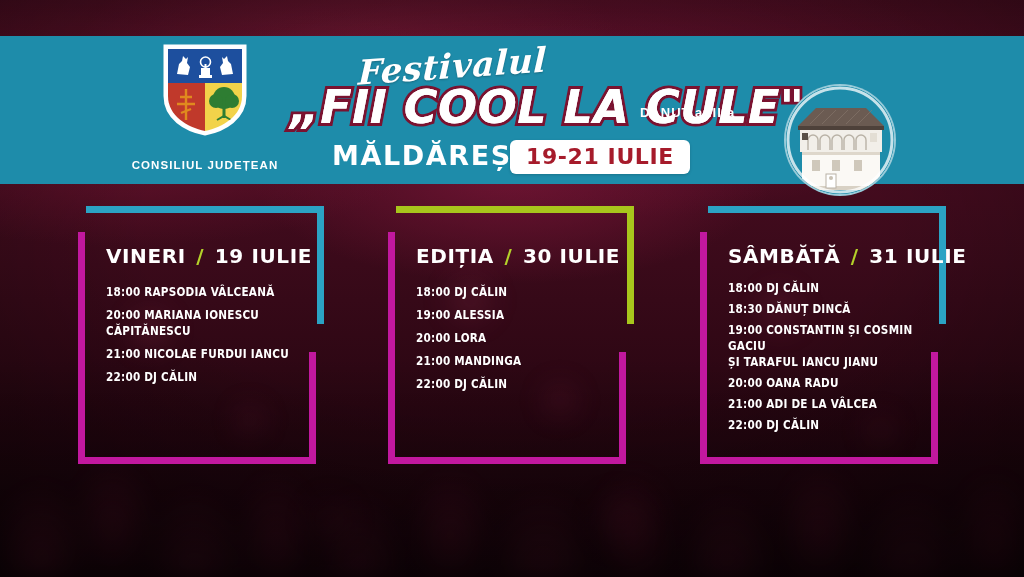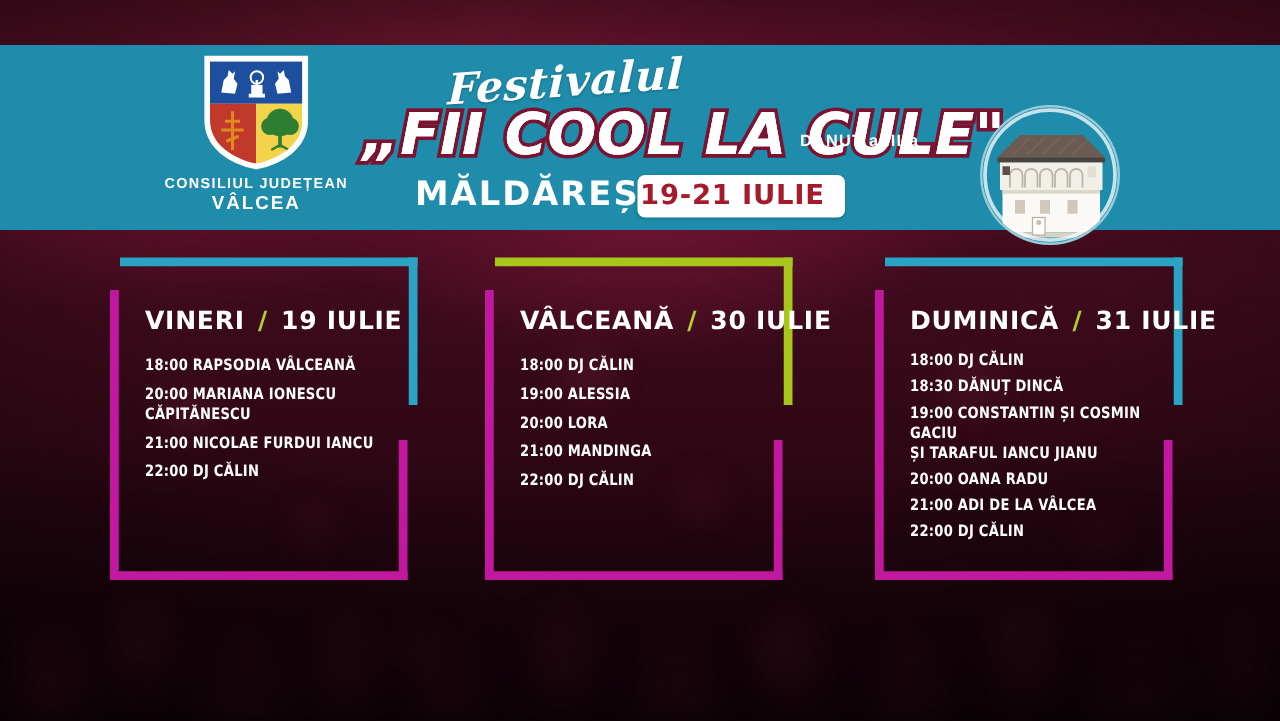--- a/index.html
+++ b/index.html
@@ -66,21 +66,21 @@
     position:absolute;left:0;top:36px;width:1024px;height:148px;
     background:#1e8caa;
     display:block;
   }
 
   
   .coa-block{position:absolute;left:125px;top:8px;width:160px;height:136px;text-align:center;}
   .coa{width:84px;height:92px;margin:0 auto;display:block;}
   .coa-line1{
     color:#ffffff;font-size:11.5px;font-weight:bold;letter-spacing:1.1px;
-    margin-top:4px;line-height:1.25;
+    margin-top:22px;line-height:1.25;
   }
   .coa-line2{
     color:#ffffff;font-size:15px;font-weight:bold;letter-spacing:1.6px;
     line-height:1.25;
   }
 
   
   .title-block{position:absolute;left:270px;top:6px;width:470px;height:140px;}
   .t-festivalul{
     position:absolute;left:88px;top:4px;
@@ -110,21 +110,21 @@
     white-space:nowrap;
   }
   .t-city{
     position:absolute;left:62px;top:98px;
     color:#ffffff;font-weight:bold;font-size:27px;letter-spacing:1.6px;
     font-family:"DejaVu Sans", sans-serif;
   }
   .date-badge{
     position:absolute;left:240px;top:98px;
     background:#ffffff;border-radius:6px;
-    padding:4px 16px 5px 2px;
+    padding:4px 16px 5px 16px;
     color:#a61b2b;font-weight:bold;font-size:22px;letter-spacing:.6px;
     font-family:"DejaVu Sans", sans-serif;
     box-shadow:0 1px 3px rgba(0,0,0,.18);
   }
 
   
   .edition{
     position:absolute;left:640px;top:69px;
     color:#ffffff;font-size:13px;font-weight:bold;letter-spacing:1px;
     font-family:"Liberation Sans", sans-serif;
@@ -135,21 +135,21 @@
     position:absolute;left:784px;top:48px;width:108px;height:108px;
     border-radius:50%;
     background:#1e8caa;
     border:2px solid rgba(255,255,255,.55);
     overflow:hidden;
   }
   .medallion svg{display:block;}
 
   
   .col{position:absolute;top:206px;width:255px;height:258px;}
-  .col-1{left:88px;}
+  .col-1{left:78px;}
   .col-2{left:388px;}
   .col-3{left:700px;}
   .bracket-back{
     position:absolute;left:8px;top:0;width:238px;height:118px;
     box-sizing:border-box;
   }
   .bracket-back .h{position:absolute;left:0;top:0;height:7px;width:100%;}
   .bracket-back .v{position:absolute;right:0;top:0;width:7px;height:118px;}
 
   
@@ -228,21 +228,20 @@
             <circle cx="61" cy="54" r="11" fill="#2e7d32"></circle>
             <circle cx="53" cy="57" r="7" fill="#2e7d32"></circle>
             <circle cx="69" cy="57" r="7" fill="#2e7d32"></circle>
             <rect x="59.5" y="60" width="3" height="14" fill="#2e7d32"></rect>
             <path d="M54 76 L61 72 L68 76" fill="none" stroke="#2e7d32" stroke-width="2"></path>
           </g>
         </g>
         <path d="M2 2 H82 V52 C82 74 62 86 42 90 C22 86 2 74 2 52 Z" fill="none" stroke="#ffffff" stroke-width="3"></path>
       </svg>
       <div class="coa-line1">CONSILIUL JUDEȚEAN</div>
-      <div class="coa-line2">VÂLCEA</div>
     </div>
 
     <div class="title-block">
       <div class="t-festivalul">Festivalul</div>
       <div class="t-main">„FII COOL  LA CULE"</div>
       <div class="t-main-fill">„FII COOL  LA CULE"</div>
       <div class="t-city">MĂLDĂREȘTI</div>
       <div class="date-badge">19-21 IULIE</div>
     </div>
 
@@ -318,21 +317,21 @@
     <div class="bracket-back">
       <div class="h" style="background:#a8c61c"></div>
       <div class="v" style="background:#a8c61c"></div>
     </div>
     <div class="bracket-front">
       <div class="v"></div>
       <div class="h"></div>
       <div class="vr"></div>
     </div>
     <div class="col-head">
-      <span>VÂLCEANĂ</span>
+      <span>EDIȚIA</span>
       <span class="sep">/</span>
       <span class="date">30 IULIE</span>
     </div>
     <div class="col-list">
       <div class="slot"><span class="tm">18:00</span><span>DJ CĂLIN</span></div>
       <div class="slot"><span class="tm">19:00</span><span>ALESSIA</span></div>
       <div class="slot"><span class="tm">20:00</span><span>LORA</span></div>
       <div class="slot"><span class="tm">21:00</span><span>MANDINGA</span></div>
       <div class="slot"><span class="tm">22:00</span><span>DJ CĂLIN</span></div>
     </div>
@@ -342,21 +341,21 @@
     <div class="bracket-back">
       <div class="h" style="background:#2ba3c4"></div>
       <div class="v" style="background:#2ba3c4"></div>
     </div>
     <div class="bracket-front">
       <div class="v"></div>
       <div class="h"></div>
       <div class="vr"></div>
     </div>
     <div class="col-head">
-      <span>DUMINICĂ</span>
+      <span>SÂMBĂTĂ</span>
       <span class="sep">/</span>
       <span class="date">31 IULIE</span>
     </div>
     <div class="col-list" style="top:74px">
       <div class="slot" style="margin-bottom:5px"><span class="tm">18:00</span><span>DJ CĂLIN</span></div>
       <div class="slot" style="margin-bottom:5px"><span class="tm">18:30</span><span>DĂNUȚ DINCĂ</span></div>
       <div class="slot" style="margin-bottom:5px"><span class="tm">19:00</span><span>CONSTANTIN ȘI COSMIN GACIU
 ȘI TARAFUL IANCU JIANU</span></div>
       <div class="slot" style="margin-bottom:5px"><span class="tm">20:00</span><span>OANA RADU</span></div>
       <div class="slot" style="margin-bottom:5px"><span class="tm">21:00</span><span>ADI DE LA VÂLCEA</span></div>

